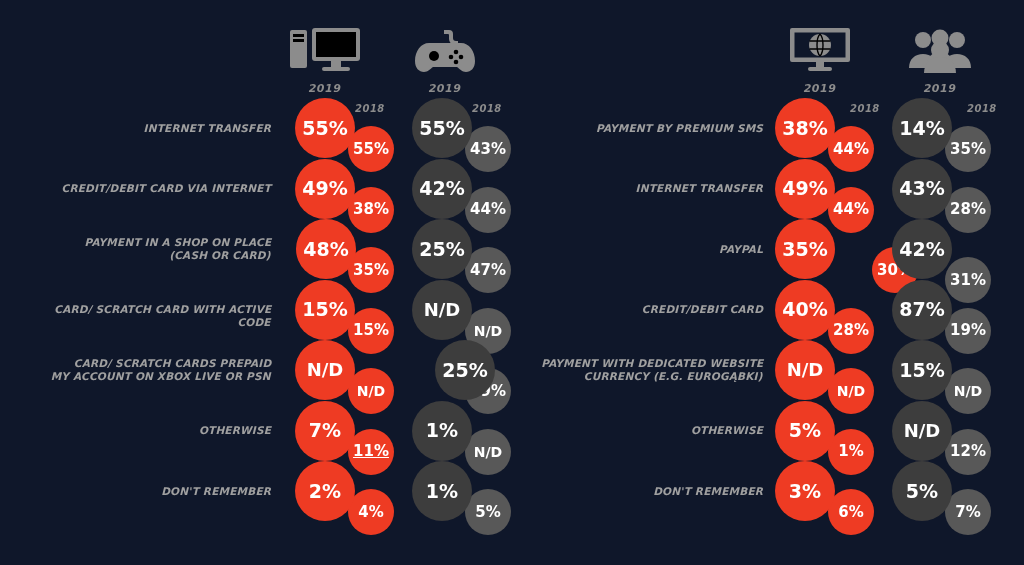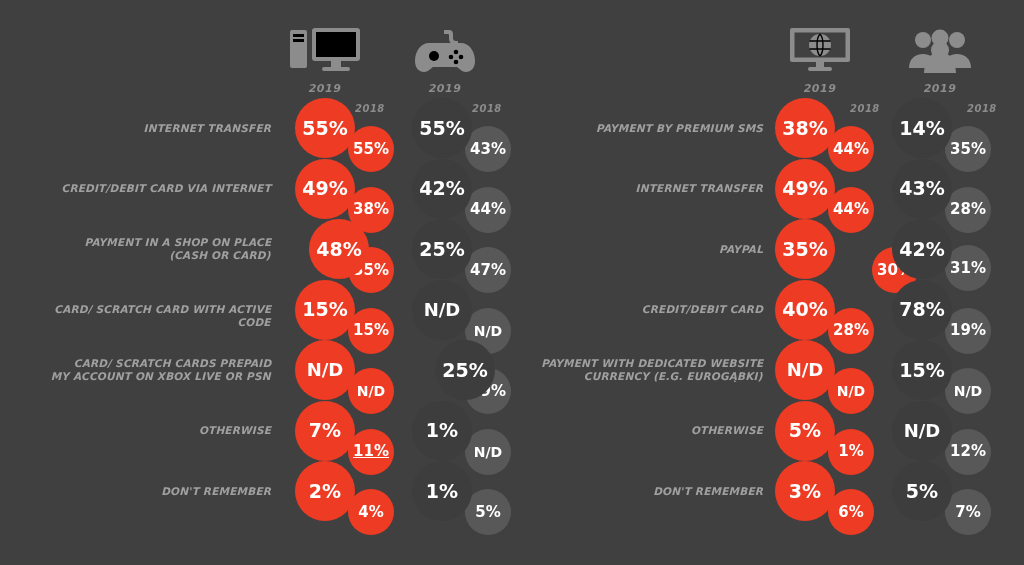--- a/index.html
+++ b/index.html
@@ -1,21 +1,21 @@
 <!DOCTYPE html>
 <html><head>
 <meta charset="utf-8">
 <style>
   html,body{margin:0;padding:0;background:#000;}
   body{
     width:1024px;height:565px;
     font-family:"DejaVu Sans","Liberation Sans",sans-serif;
     overflow:hidden;position:relative;
   }
-  .canvas{position:absolute;inset:0;background:#404040;}
+  .canvas{position:absolute;inset:0;background:#0f172a;}
 
   
   .panel{position:absolute;top:0;height:565px;}
   .panel-left{left:0;width:512px;}
   .panel-right{left:512px;width:512px;}
 
   
   .col-head{position:absolute;width:120px;text-align:center;}
   .icon-wrap{height:58px;display:flex;align-items:flex-end;justify-content:center;}
   .icon-wrap svg{display:block;}
@@ -138,21 +138,21 @@
         <div>CREDIT/DEBIT CARD VIA INTERNET</div>
       </div>
       <div class="bub big red-2019" style="left: 295px; top: 158.5px;">49%</div>
       <div class="bub small red-2018" style="left: 348px; top: 186.5px;">38%</div>
       <div class="bub big gry-2019" style="left: 412px; top: 158.5px;">42%</div>
       <div class="bub small gry-2018" style="left: 465px; top: 186.5px;">44%</div>
       <div class="label" style="left: 20px; width: 252px; top: 236px;">
         <div>PAYMENT IN A SHOP ON PLACE</div>
         <div>(CASH OR CARD)</div>
       </div>
-      <div class="bub big red-2019" style="left: 309px; top: 219px;">48%</div>
+      <div class="bub big red-2019" style="left: 296px; top: 219px;">48%</div>
       <div class="bub small red-2018" style="left: 348px; top: 247px;">35%</div>
       <div class="bub big gry-2019" style="left: 412px; top: 219px;">25%</div>
       <div class="bub small gry-2018" style="left: 465px; top: 247px;">47%</div>
       <div class="label" style="left: 20px; width: 252px; top: 303px;">
         <div>CARD/ SCRATCH CARD WITH ACTIVE CODE</div>
       </div>
       <div class="bub big red-2019" style="left: 295px; top: 279.5px;">15%</div>
       <div class="bub small red-2018" style="left: 348px; top: 307.5px;">15%</div>
       <div class="bub big gry-2019 nd" style="left: 412px; top: 279.5px;">N/D</div>
       <div class="bub small gry-2018 nd" style="left: 465px; top: 307.5px;">N/D</div>
@@ -191,27 +191,27 @@
       <div class="bub big red-2019" style="left: 775px; top: 158.5px;">49%</div>
       <div class="bub small red-2018" style="left: 828px; top: 186.5px;">44%</div>
       <div class="bub big gry-2019" style="left: 892px; top: 158.5px;">43%</div>
       <div class="bub small gry-2018" style="left: 945px; top: 186.5px;">28%</div>
       <div class="label" style="left: 524px; width: 240px; top: 242.5px;">
         <div>PAYPAL</div>
       </div>
       <div class="bub big red-2019" style="left: 775px; top: 219px;">35%</div>
       <div class="bub small red-2018" style="left: 828px; top: 247px; margin-left: 44px;">30%</div>
       <div class="bub big gry-2019" style="left: 892px; top: 219px;">42%</div>
-      <div class="bub small gry-2018" style="left: 945px; top: 245px;">31%</div>
+      <div class="bub small gry-2018" style="left: 945px; top: 257px;">31%</div>
       <div class="label" style="left: 524px; width: 240px; top: 303px;">
         <div>CREDIT/DEBIT CARD</div>
       </div>
       <div class="bub big red-2019" style="left: 775px; top: 279.5px;">40%</div>
       <div class="bub small red-2018" style="left: 828px; top: 307.5px;">28%</div>
-      <div class="bub big gry-2019" style="left: 892px; top: 279.5px;">78%</div>
+      <div class="bub big gry-2019" style="left: 892px; top: 279.5px;">87%</div>
       <div class="bub small gry-2018" style="left: 945px; top: 307.5px;">19%</div>
       <div class="label" style="left: 524px; width: 240px; top: 357px;">
         <div>PAYMENT WITH DEDICATED WEBSITE</div>
         <div>CURRENCY (E.G. EUROGĄBKI)</div>
       </div>
       <div class="bub big red-2019 nd" style="left: 775px; top: 340px;">N/D</div>
       <div class="bub small red-2018 nd" style="left: 828px; top: 368px;">N/D</div>
       <div class="bub big gry-2019" style="left: 892px; top: 340px;">15%</div>
       <div class="bub small gry-2018 nd" style="left: 945px; top: 368px;">N/D</div>
       <div class="label" style="left: 524px; width: 240px; top: 424px;">

